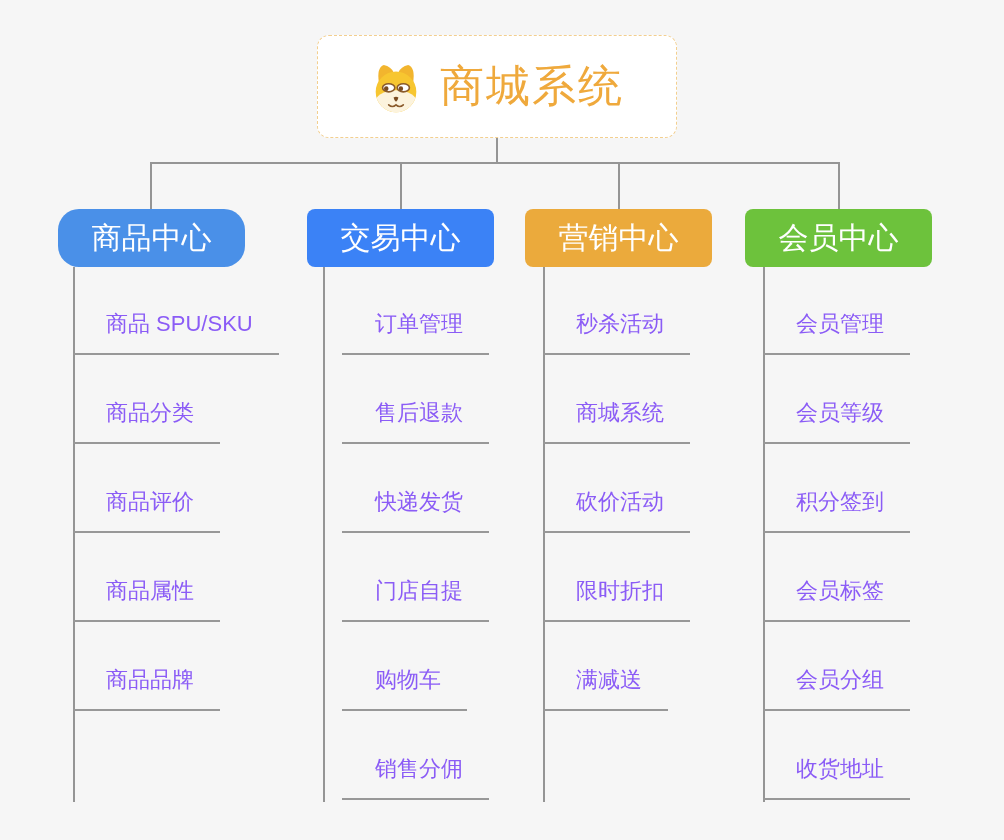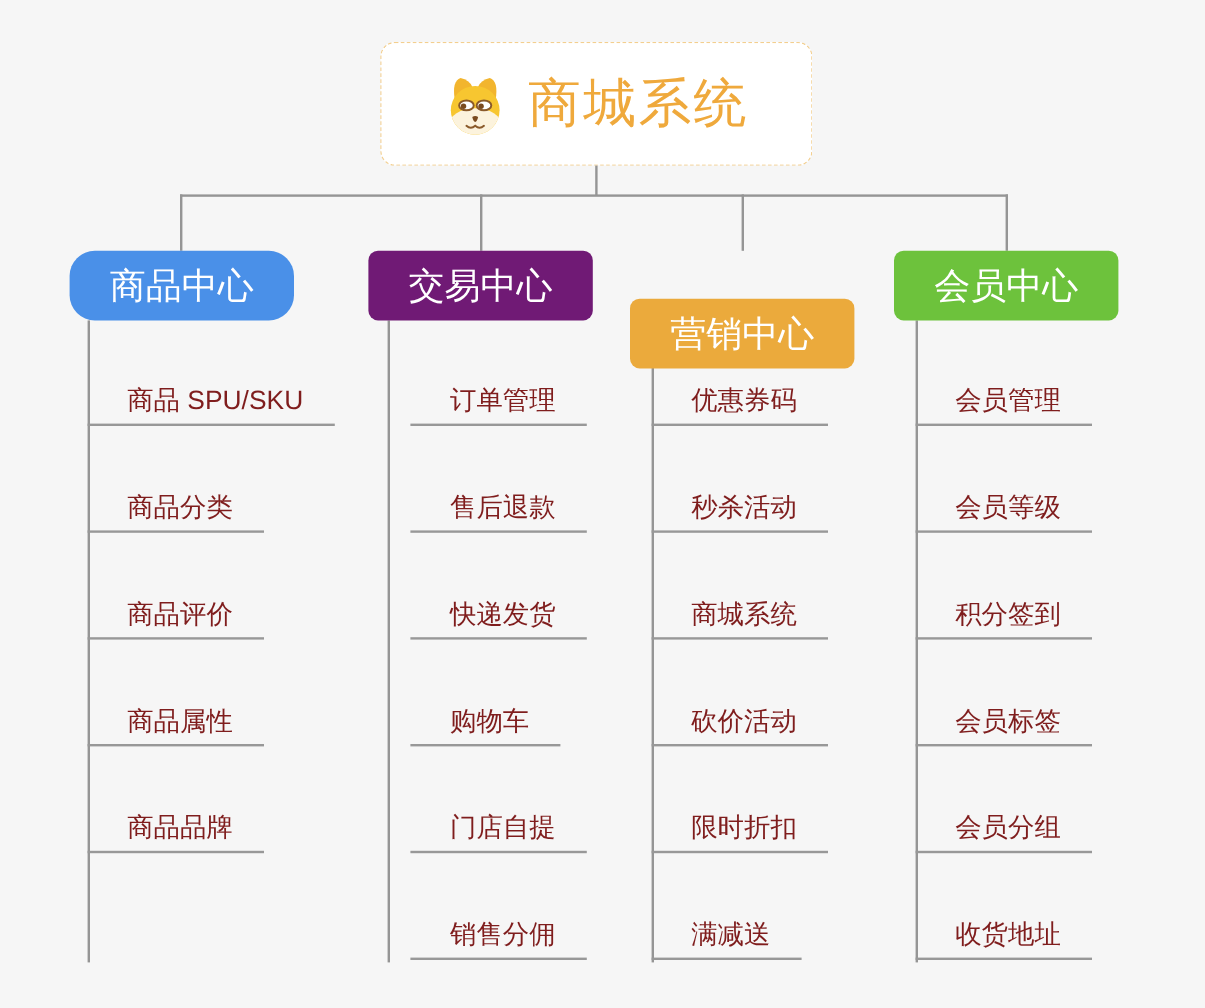--- a/index.html
+++ b/index.html
@@ -53,24 +53,24 @@
   .b2{left:525px;background:#ebaa3c}
   .b3{left:745px;background:#6dc23c}
   
   .col{position:absolute;top:266px;}
   .c0{left:73px}.c1{left:342px}.c2{left:543px}.c3{left:763px}
   .item{
     box-sizing:border-box;
     height:89px;
     width:max-content;
     display:flex;align-items:flex-end;
-    padding:0 26px 6px 33px;
+    padding:0 26px 16px 33px;
     border-bottom:2px solid #989898;
     font-size:22px;line-height:1.2;
-    color:#7f1d1d;
+    color:#8b5cf6;
     white-space:nowrap;
   }
 </style>
 </head>
 <body>
 
 <div class="canvas">
 
   <div class="root">
     <span class="dogicon">
@@ -98,43 +98,42 @@
   <div class="line drop d0"></div>
   <div class="line drop d1"></div>
   <div class="line drop d2"></div>
   <div class="line drop d3"></div>
   <div class="line trunk t0"></div>
   <div class="line trunk t1"></div>
   <div class="line trunk t2"></div>
   <div class="line trunk t3"></div>
 
   <div class="bnode b0" style="background-color: rgb(74, 144, 232); border-radius: 21px;">商品中心</div>
-  <div class="bnode b1" style="background-color: #701a75;">交易中心</div>
-  <div class="bnode b2" style="background-color: rgb(235, 170, 60); margin-top: 40px;">营销中心</div>
+  <div class="bnode b1" style="background-color: #3b82f6;">交易中心</div>
+  <div class="bnode b2" style="background-color: rgb(235, 170, 60);">营销中心</div>
   <div class="bnode b3" style="background-color: rgb(109, 194, 60);">会员中心</div>
 
   <div class="col c0">
     <div class="item">商品 SPU/SKU</div>
     <div class="item">商品分类</div>
     <div class="item">商品评价</div>
     <div class="item">商品属性</div>
     <div class="item">商品品牌</div>
   </div>
 
   <div class="col c1">
     <div class="item">订单管理</div>
     <div class="item">售后退款</div>
     <div class="item">快递发货</div>
+    <div class="item">门店自提</div>
     <div class="item">购物车</div>
-    <div class="item">门店自提</div>
     <div class="item">销售分佣</div>
   </div>
 
   <div class="col c2">
-    <div class="item">优惠券码</div>
     <div class="item">秒杀活动</div>
     <div class="item">商城系统</div>
     <div class="item">砍价活动</div>
     <div class="item">限时折扣</div>
     <div class="item">满减送</div>
   </div>
 
   <div class="col c3">
     <div class="item">会员管理</div>
     <div class="item">会员等级</div>

